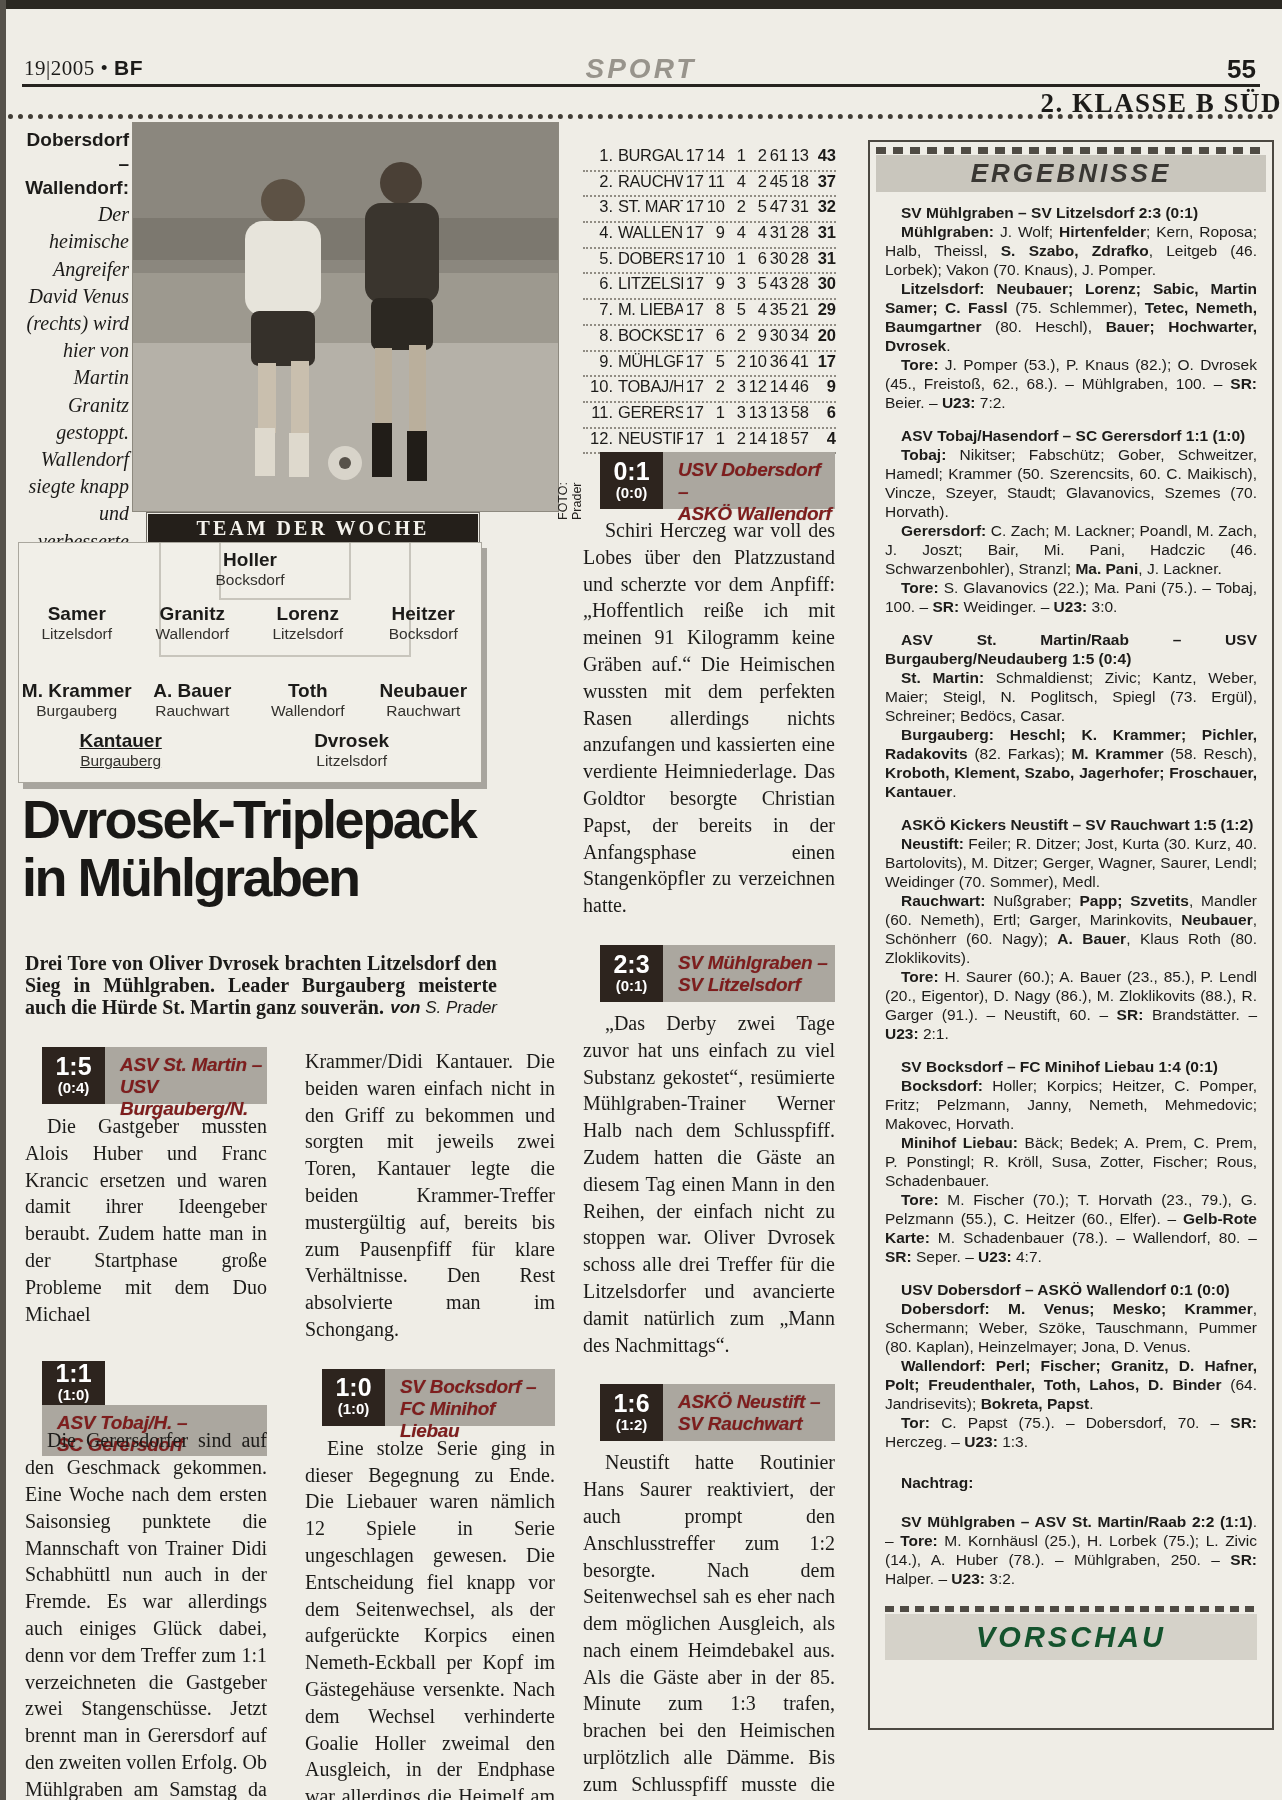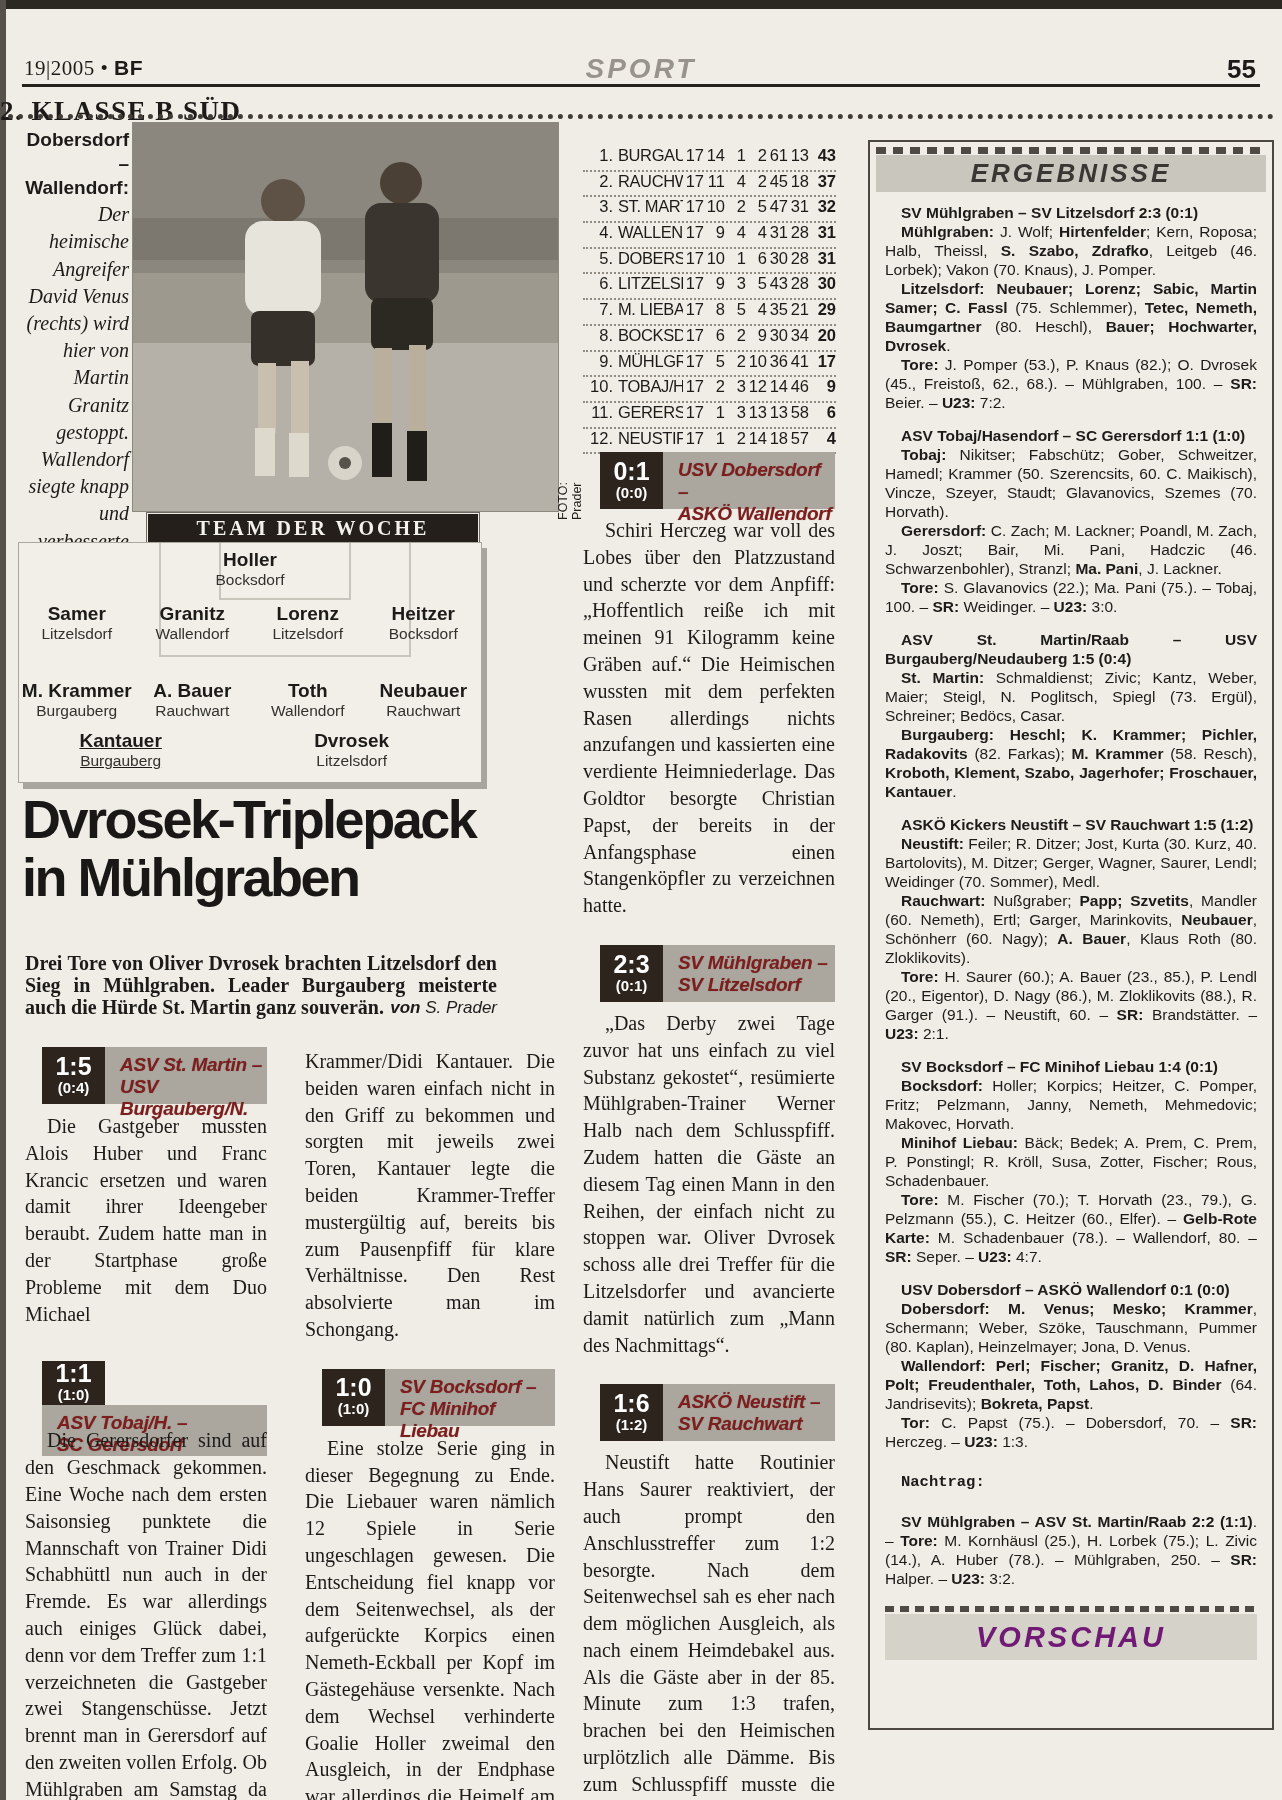--- a/index.html
+++ b/index.html
@@ -8,22 +8,22 @@
   .scan-top{position:absolute;top:0;left:0;width:100%;height:9px;background:#2b2822;}
   .scan-left{position:absolute;top:0;left:0;width:6px;height:100%;background:#56524b;}
 
   
   .issue{position:absolute;left:24px;top:56px;font:21px "Liberation Serif",serif;letter-spacing:.5px;}
   .issue b{font:700 21px "Liberation Sans",sans-serif;}
   .sport{position:absolute;left:0;top:53px;width:100%;text-align:center;
          font:italic 900 28px "Liberation Sans",sans-serif;color:#98948c;letter-spacing:3px;}
   .pagenum{position:absolute;right:26px;top:54px;font:700 26px "Liberation Sans",sans-serif;}
   .header-rule{position:absolute;left:22px;right:22px;top:84px;height:3px;background:#26231f;}
-  .section-title{position:absolute;left:0;top:88px;width:100%;text-align:left;
-         font:700 27px "Liberation Serif",serif;letter-spacing:1.5px;margin-top:8px;}
+  .section-title{position:absolute;left:0;top:88px;width:100%;text-align:right;
+         font:700 27px "Liberation Serif",serif;letter-spacing:1.5px;}
   .dotted-rule{position:absolute;left:8px;right:8px;top:114px;border-top:5px dotted #413d36;}
 
   
   .photo-caption{position:absolute;left:16px;top:128px;width:113px;text-align:right;
          font:italic 20px/1.36 "Liberation Serif",serif;}
   .photo-caption .cap-head{font:700 19px/1.25 "Liberation Sans",sans-serif;font-style:normal;display:block;margin-bottom:2px;}
   .photo{position:absolute;left:133px;top:123px;width:425px;height:388px;background:#aeaaa1;
          box-shadow:0 0 0 1px #8d897f;}
   .photo svg{display:block;width:100%;height:100%;}
   .photo-credit{position:absolute;left:556px;top:448px;height:72px;
@@ -91,24 +91,24 @@
   
   .results-panel{position:absolute;left:868px;top:140px;width:406px;height:1590px;
          border:2px solid #4c4841;background:#efede6;box-sizing:border-box;overflow:hidden;}
   .perf{height:7px;margin:5px 6px 1px;background:repeating-linear-gradient(90deg,#4f4b44 0 10px,transparent 10px 17px);}
   .panel-title{margin:0 6px;background:#c9c6bd;text-align:center;color:#393733;
          font:italic 900 26px/37px "Liberation Sans",sans-serif;letter-spacing:3px;}
   .results-body{padding:11px 15px 0;font:15.5px/19px "Liberation Sans",sans-serif;text-align:justify;}
   .match{margin-bottom:14px;}
   .match-title{font-weight:700;text-indent:16px;}
   .match p{margin:0;text-indent:16px;}
-  .nachtrag-label{font-weight:700;text-indent:16px;margin:22px 0 20px;font-family:Liberation Mono, monospace;}
+  .nachtrag-label{font-weight:700;text-indent:16px;margin:22px 0 20px;}
   .nachtrag-text{text-indent:16px;margin:0;}
   .v-perf{height:6px;margin:18px 0 0;background:repeating-linear-gradient(90deg,#4f4b44 0 9px,transparent 9px 15px);}
-  .v-title{background:#d5d2c9;text-align:center;color:#701a75;margin-top:2px;
+  .v-title{background:#d5d2c9;text-align:center;color:#14532d;margin-top:2px;
          font:italic 900 29px/46px "Liberation Sans",sans-serif;letter-spacing:3px;}
 </style>
 </head>
 <body>
 
 <div class="page">
   <div class="scan-top"></div>
   <div class="scan-left"></div>
 
   <div class="issue">

